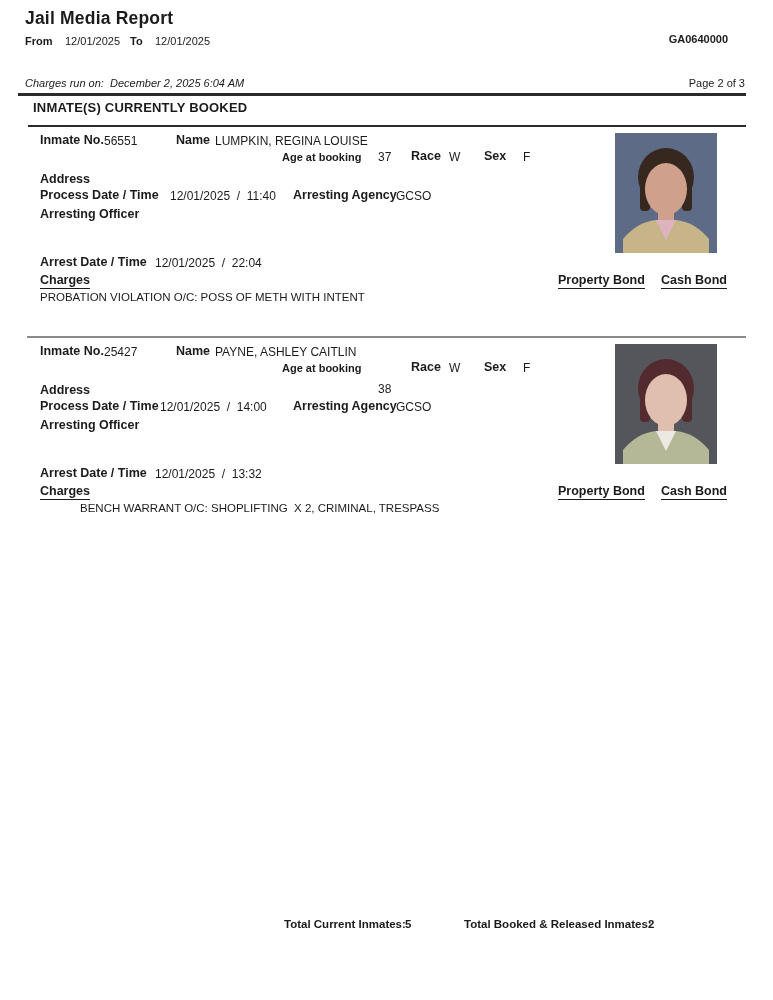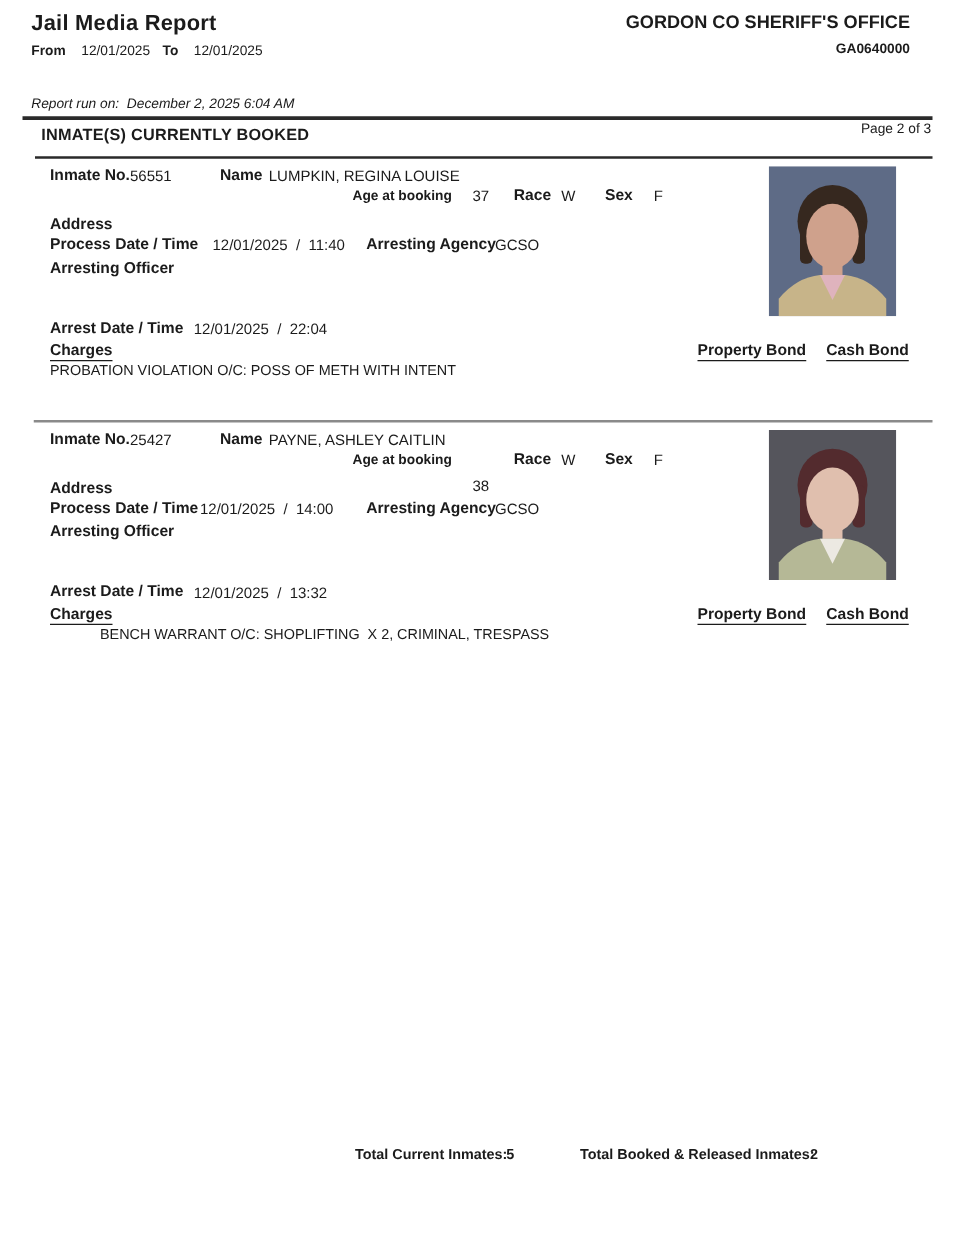--- a/index.html
+++ b/index.html
@@ -28,30 +28,29 @@
   .rule-gray{position:absolute;background:#8a8a8a;}
   .foot-lbl{font-size:11.5px;font-weight:bold;}
   .photo{position:absolute;width:102px;height:120px;display:block;}
 </style>
 </head>
 <body>
 
 <div class="page">
 
   <div class="abs title" style="left:25px;top:8px;">Jail Media Report</div>
-  <div class="abs office" style="right:45px;top:10px;">GORDON CO SHERIFF'S OFFICE</div>
 
   <div class="abs hsmall-b" style="left:25px;top:35px;">From</div>
   <div class="abs hsmall" style="left:65px;top:35px;">12/01/2025</div>
   <div class="abs hsmall-b" style="left:130px;top:35px;">To</div>
   <div class="abs hsmall" style="left:155px;top:35px;">12/01/2025</div>
   <div class="abs code" style="right:45px;top:33px;">GA0640000</div>
 
-  <div class="abs italic" style="left:25px;top:77px;"><span>Report run on:</span>  <span>December 2, 2025 6:04 AM</span></div>
-  <div class="abs hsmall" style="right:28px;top:77px;margin-top:20px;">Page 2 of 3</div>
+  <div class="abs italic" style="left:25px;top:77px;"><span>Charges run on:</span>  <span>December 2, 2025 6:04 AM</span></div>
+  <div class="abs hsmall" style="right:28px;top:77px;">Page 2 of 3</div>
 
   <div class="rule" style="left:18px;top:93px;width:728px;height:2.5px;"></div>
 
   <div class="abs section" style="left:33px;top:100px;">INMATE(S) CURRENTLY BOOKED</div>
 
   <div class="rule" style="left:28px;top:125px;width:718px;height:1.5px;"></div>
   <div class="abs" style="left:0;top:127px;width:773px;height:208px;white-space:normal;">
     <div class="abs lbl" style="left:40px;top:6px;">Inmate No.</div>
     <div class="abs val" style="left:104px;top:7px;">56551</div>
     <div class="abs lbl" style="left:176px;top:6px;">Name</div>

